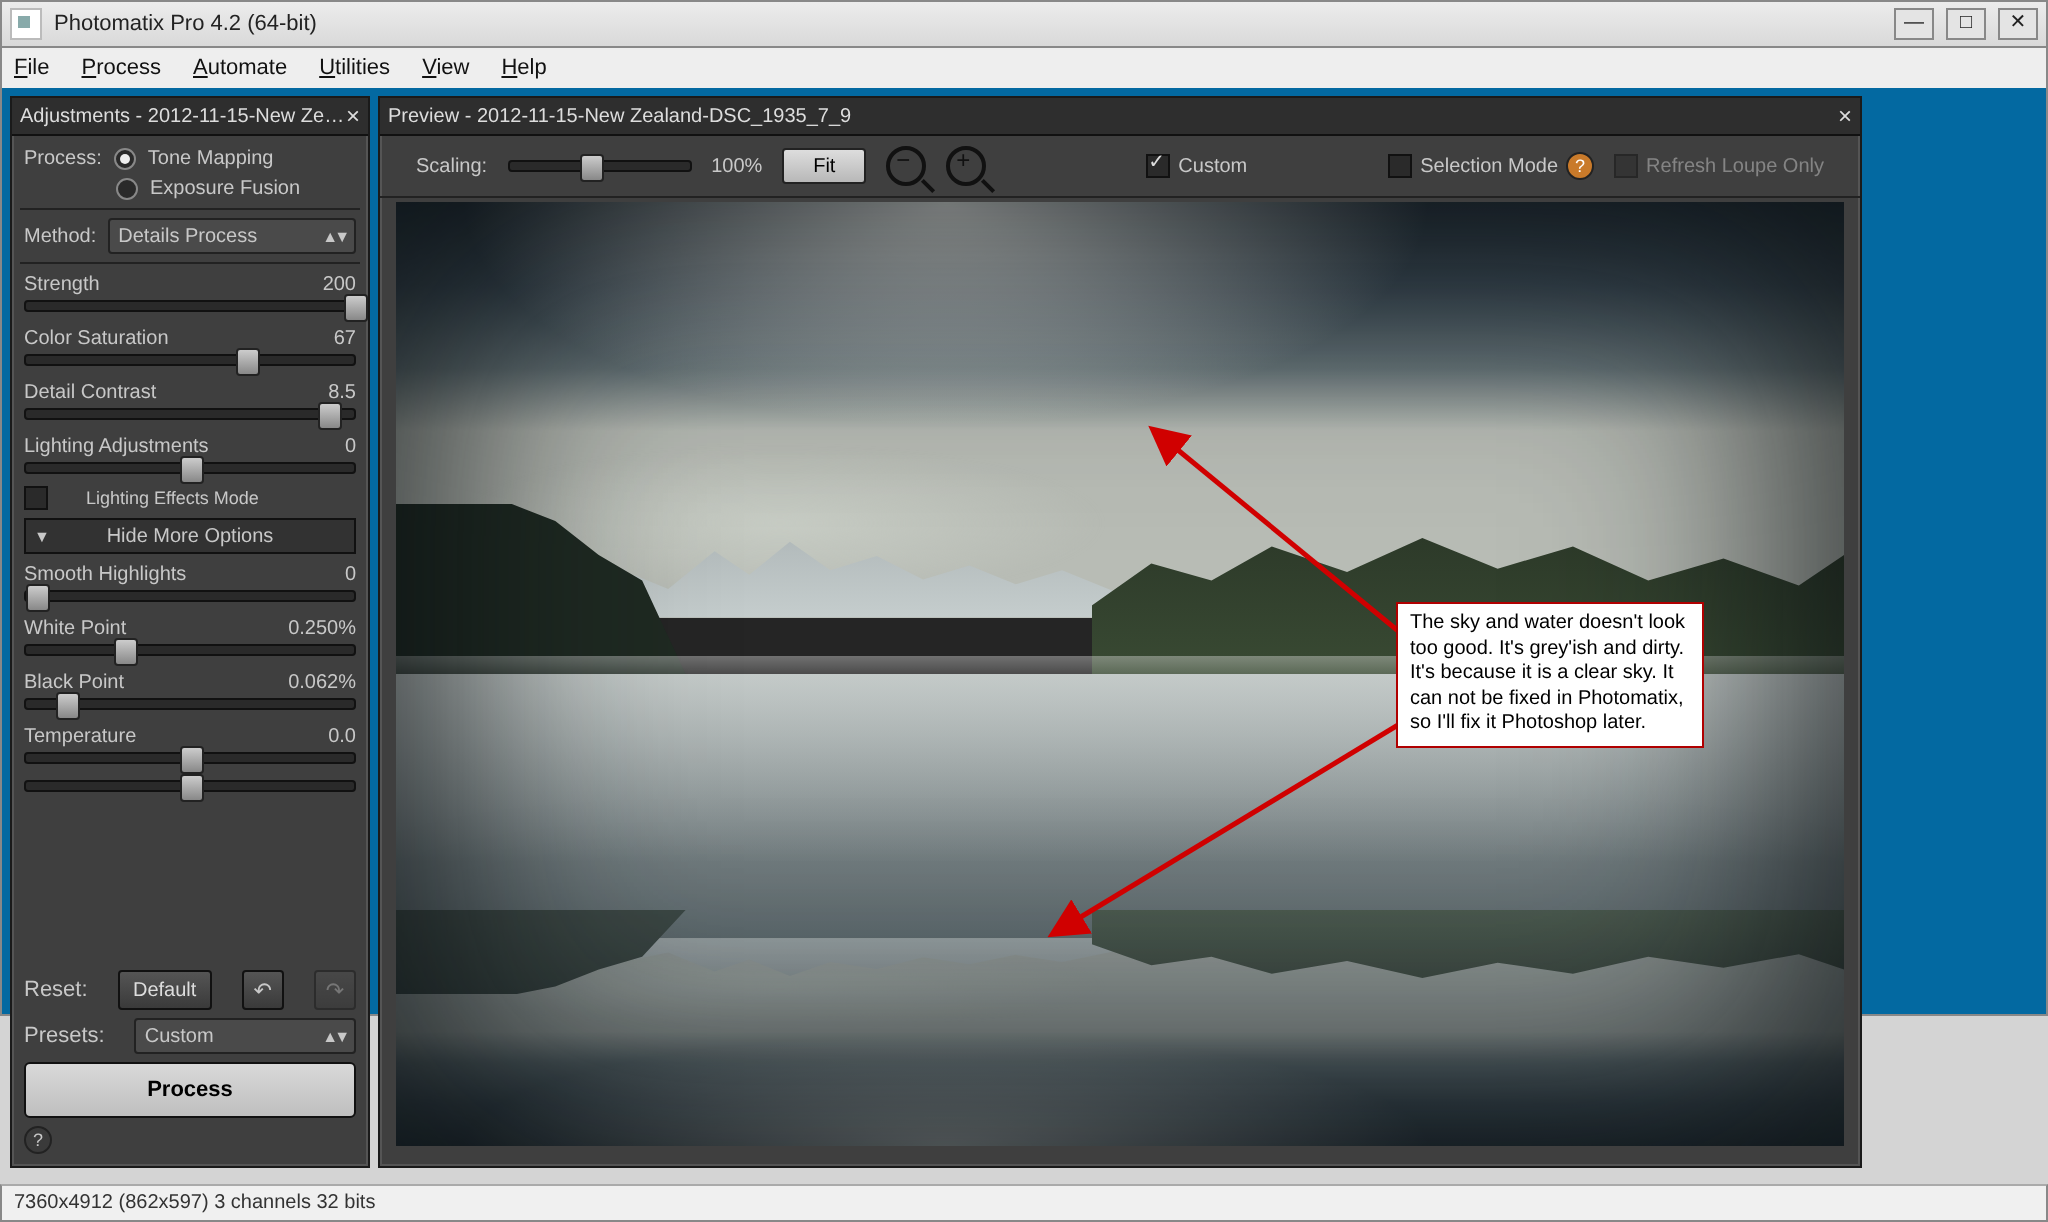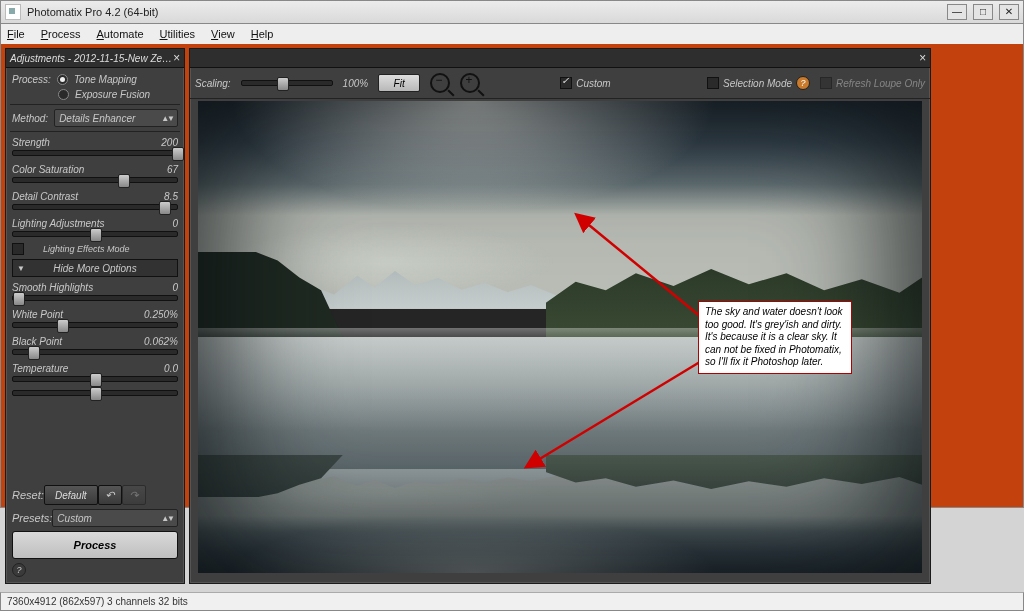--- a/index.html
+++ b/index.html
@@ -6,21 +6,21 @@
   body { font-family: Tahoma, Verdana, sans-serif; font-size:11px; color:#c8c8c8; background:#d4d4d4; }
   .title-bar { height:22px; background:linear-gradient(#ececec,#d9d9d9); border:1px solid #888; display:flex; align-items:center; gap:6px; padding:0 4px; color:#222; }
   .title-bar .app-icon { width:14px; height:14px; background:#fff; border:1px solid #bbb; position:relative; }
   .title-bar .app-icon::after { content:""; position:absolute; left:3px; top:3px; width:6px; height:6px; background:#8aa; }
   .title-bar .spacer { flex:1; }
   .win-btn { width:18px; height:14px; border:1px solid #888; background:#e4e4e4; display:flex; align-items:center; justify-content:center; font-size:10px; line-height:10px; cursor:default; }
   .menu-bar { height:20px; background:#eee; border-left:1px solid #888; border-right:1px solid #888; display:flex; align-items:center; padding:0 6px; gap:16px; color:#111; }
   .menu-bar span { text-decoration:underline; text-decoration-color:#111; text-underline-offset:1px; }
   .menu-bar .mi { text-decoration:none; }
   .menu-bar .mi u { text-decoration:underline; }
-  .workspace { position:absolute; left:0; top:44px; width:1024px; height:464px; background:#c2410c; border:1px solid #888; border-top:none; box-sizing:border-box;font-style:italic; }
+  .workspace { position:absolute; left:0; top:44px; width:1024px; height:464px; background:#0369a1; border:1px solid #888; border-top:none; box-sizing:border-box; }
   .status-bar { position:absolute; left:0; bottom:0; width:1024px; height:19px; background:#f0f0f0; border:1px solid #888; border-top:1px solid #aaa; font-size:10px; color:#333; padding-left:6px; display:flex; align-items:center; box-sizing:border-box;}
   
   .panel { position:absolute; background:#3f3f3f; border:1px solid #1a1a1a; box-shadow:0 0 0 1px #555 inset; color:#c8c8c8; }
   .adjust { left:4px; top:4px; width:178px; height:534px; }
   .panel-title { height:18px; background:#2e2e2e; border-bottom:1px solid #111; font-size:10px; display:flex; align-items:center; padding:0 4px; color:#ddd; }
   .panel-title .close { margin-left:auto; font-size:12px; }
   .adjust .body { padding:6px 6px 4px 6px; font-size:10px; }
   .row { display:flex; align-items:center; gap:6px; margin-bottom:4px; }
   .radio { width:9px; height:9px; border:1px solid #888; border-radius:50%; background:#2a2a2a; display:inline-flex; align-items:center; justify-content:center;}
   .radio.on::after { content:""; width:5px; height:5px; border-radius:50%; background:#eee; }
@@ -30,27 +30,27 @@
   .slider-row { margin:5px 0 8px 0; }
   .slider-row .lbl { display:flex; justify-content:space-between; font-size:10px; margin-bottom:2px; }
   .track { position:relative; height:4px; background:#2a2a2a; border:1px solid #111; border-radius:2px; }
   .thumb { position:absolute; top:-4px; width:10px; height:12px; background:linear-gradient(#ccc,#888); border:1px solid #222; border-radius:2px; transform:translateX(-5px); }
   .check { width:10px; height:10px; border:1px solid #111; background:#2a2a2a; display:inline-block; position:relative; }
   .check.on::after { content:"✓"; position:absolute; top:-3px; left:0; color:#ddd; font-size:10px; }
   .collapse-hdr { height:16px; background:#323232; border:1px solid #111; display:flex; align-items:center; justify-content:center; font-size:10px; position:relative; margin-top:4px; }
   .collapse-hdr .tri { position:absolute; left:4px; font-size:8px; }
   .btn { height:18px; background:linear-gradient(#555,#3a3a3a); border:1px solid #111; border-radius:2px; display:flex; align-items:center; justify-content:center; font-size:10px; color:#ddd; }
   .adjust .foot { position:absolute; left:6px; right:6px; bottom:6px; }
-  .adjust .reset-row { display:flex; gap:0; align-items:center; margin-bottom:4px; }
+  .adjust .reset-row { display:flex; gap:15px; align-items:center; margin-bottom:4px; }
   .icon-btn { width:22px; height:18px; background:linear-gradient(#555,#3a3a3a); border:1px solid #111; border-radius:2px; display:flex; align-items:center; justify-content:center; font-size:11px; }
   .process-btn { height:26px; background:linear-gradient(#d9d9d9,#bfbfbf); color:#000; border:1px solid #111; border-radius:3px; display:flex; align-items:center; justify-content:center; font-weight:bold; font-size:11px; }
   .help { width:12px; height:12px; border:1px solid #222; border-radius:50%; background:#3a3a3a; font-size:9px; display:flex; align-items:center; justify-content:center; margin-top:4px; }
   
   .preview { left:188px; top:4px; width:740px; height:534px; }
-  .preview .toolbar { height:30px; display:flex; align-items:center; gap:10px; padding:0 5px; font-size:10px; border-bottom:1px solid #222; }
+  .preview .toolbar { height:30px; display:flex; align-items:center; gap:10px; padding:0 18px; font-size:10px; border-bottom:1px solid #222; }
   .mini-track { width:90px; height:4px; background:#2a2a2a; border:1px solid #111; border-radius:2px; position:relative; }
   .mini-track .thumb { top:-4px; }
   .fit-btn { width:40px; height:16px; background:linear-gradient(#ddd,#b8b8b8); border:1px solid #222; border-radius:2px; color:#000; font-size:10px; display:flex; align-items:center; justify-content:center; }
   .mag { width:16px; height:16px; border:2px solid #111; border-radius:50%; position:relative; }
   .mag::after { content:""; position:absolute; width:8px; height:2px; background:#111; right:-7px; bottom:-3px; transform:rotate(45deg); }
   .mag span { position:absolute; left:3px; top:-2px; color:#111; font-size:12px; }
   .tb-spacer { flex:1; }
   .tb-group { display:flex; align-items:center; gap:4px; }
   .orange-help { width:12px; height:12px; border-radius:50%; background:#c97a2a; border:1px solid #222; font-size:9px; display:flex; align-items:center; justify-content:center; color:#fff;}
   
@@ -109,21 +109,21 @@
         <span>Tone Mapping</span>
       </div>
       <div class="row" style="padding-left:46px;">
         <span class="radio"></span>
         <span>Exposure Fusion</span>
       </div>
       <div class="sep"></div>
       <div class="row">
         <span>Method:</span>
         <div class="select">
-          <span>Details Enhancer</span>
+          <span>Details Process</span>
           <span class="arrows">▲▼</span>
         </div>
       </div>
       <div class="sep"></div>
 
       <div id="sliders-main">
           <div class="slider-row">
             <div class="lbl">
               <span>Strength</span>
               <span>200</span>
@@ -229,20 +229,21 @@
           <span class="arrows">▲▼</span>
         </div>
       </div>
       <div class="process-btn">Process</div>
       <div class="help">?</div>
     </div>
   </div>
 
   <div class="panel preview">
     <div class="panel-title">
+      <span>Preview - 2012-11-15-New Zealand-DSC_1935_7_9</span>
       <span class="close">×</span>
     </div>
     <div class="toolbar">
       <span>Scaling:</span>
       <div class="mini-track">
           <div class="thumb" style="left:45%"></div>
         </div>
       <span>100%</span>
       <div class="fit-btn">Fit</div>
       <div class="mag">

